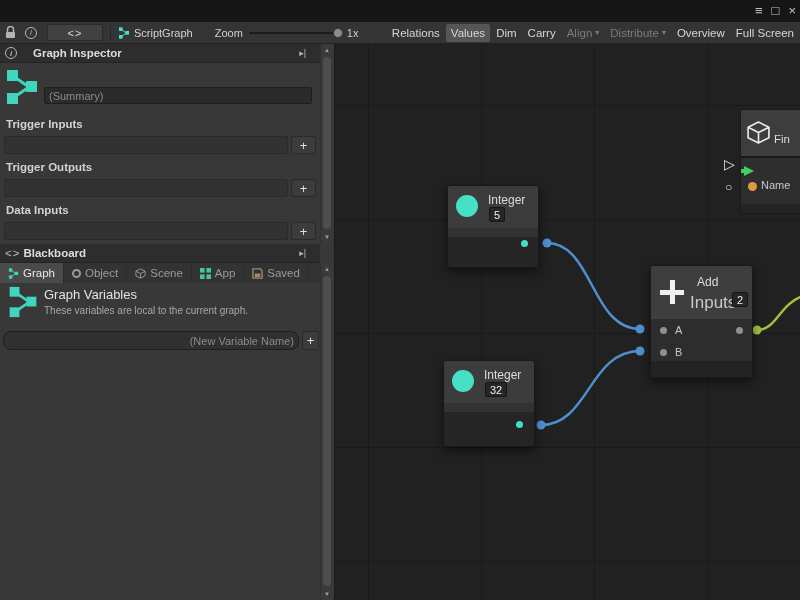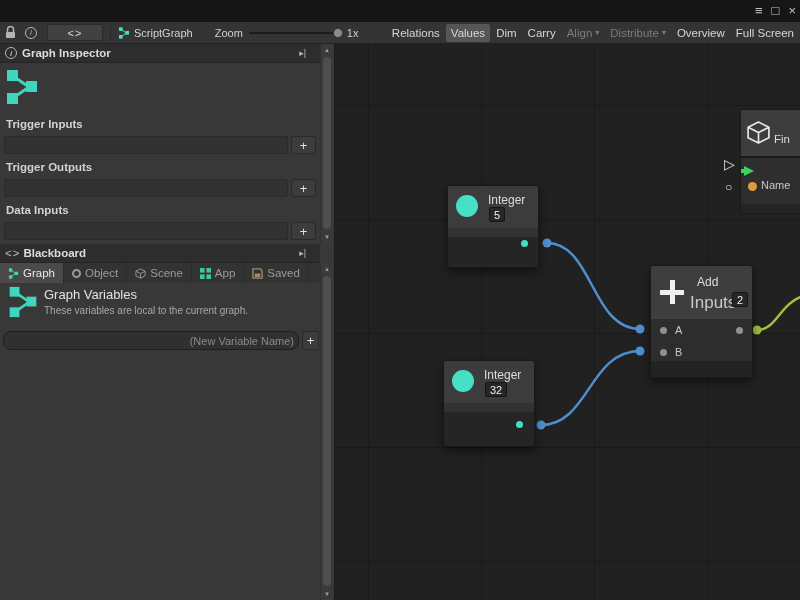--- a/index.html
+++ b/index.html
@@ -142,30 +142,31 @@
     </div>
     <div class="tbtn">Overview</div>
     <div class="tbtn">Full Screen</div>
   </div>
 </div>
 
 <div class="sidebar">
 
   <div class="panel-header" style="top:0;">
     <span class="info-circle" style="margin-left:5px;">i</span>
-    <span style="margin-left:5px;">Graph Inspector</span>
+    <span style="margin-left:16px;">Graph Inspector</span>
     <span class="dock">▸|</span>
   </div>
 
   <svg style="position:absolute;left:6px;top:25px;" width="32" height="36" viewBox="0 0 32 36">
     <path d="M7 7 L23 18 L7 29" stroke="#3fd6bd" stroke-width="3" fill="none"></path>
     <rect x="1" y="1" width="11" height="11" fill="#3fd6bd"></rect>
     <rect x="1" y="24" width="11" height="11" fill="#3fd6bd"></rect>
     <rect x="20" y="12" width="11" height="11" fill="#3fd6bd"></rect>
   </svg>
+  <input class="field" style="left: 44px; top: 43px; width: 268px;" placeholder="(Summary)">
 
   <div class="sec-label" style="top:74px;">Trigger Inputs</div>
   <div class="sec-strip" style="top:92px;"></div>
   <div class="plus-btn" style="left:291px;top:92px;">+</div>
 
   <div class="sec-label" style="top:117px;">Trigger Outputs</div>
   <div class="sec-strip" style="top:135px;"></div>
   <div class="plus-btn" style="left:291px;top:135px;">+</div>
 
   <div class="sec-label" style="top:160px;">Data Inputs</div>

